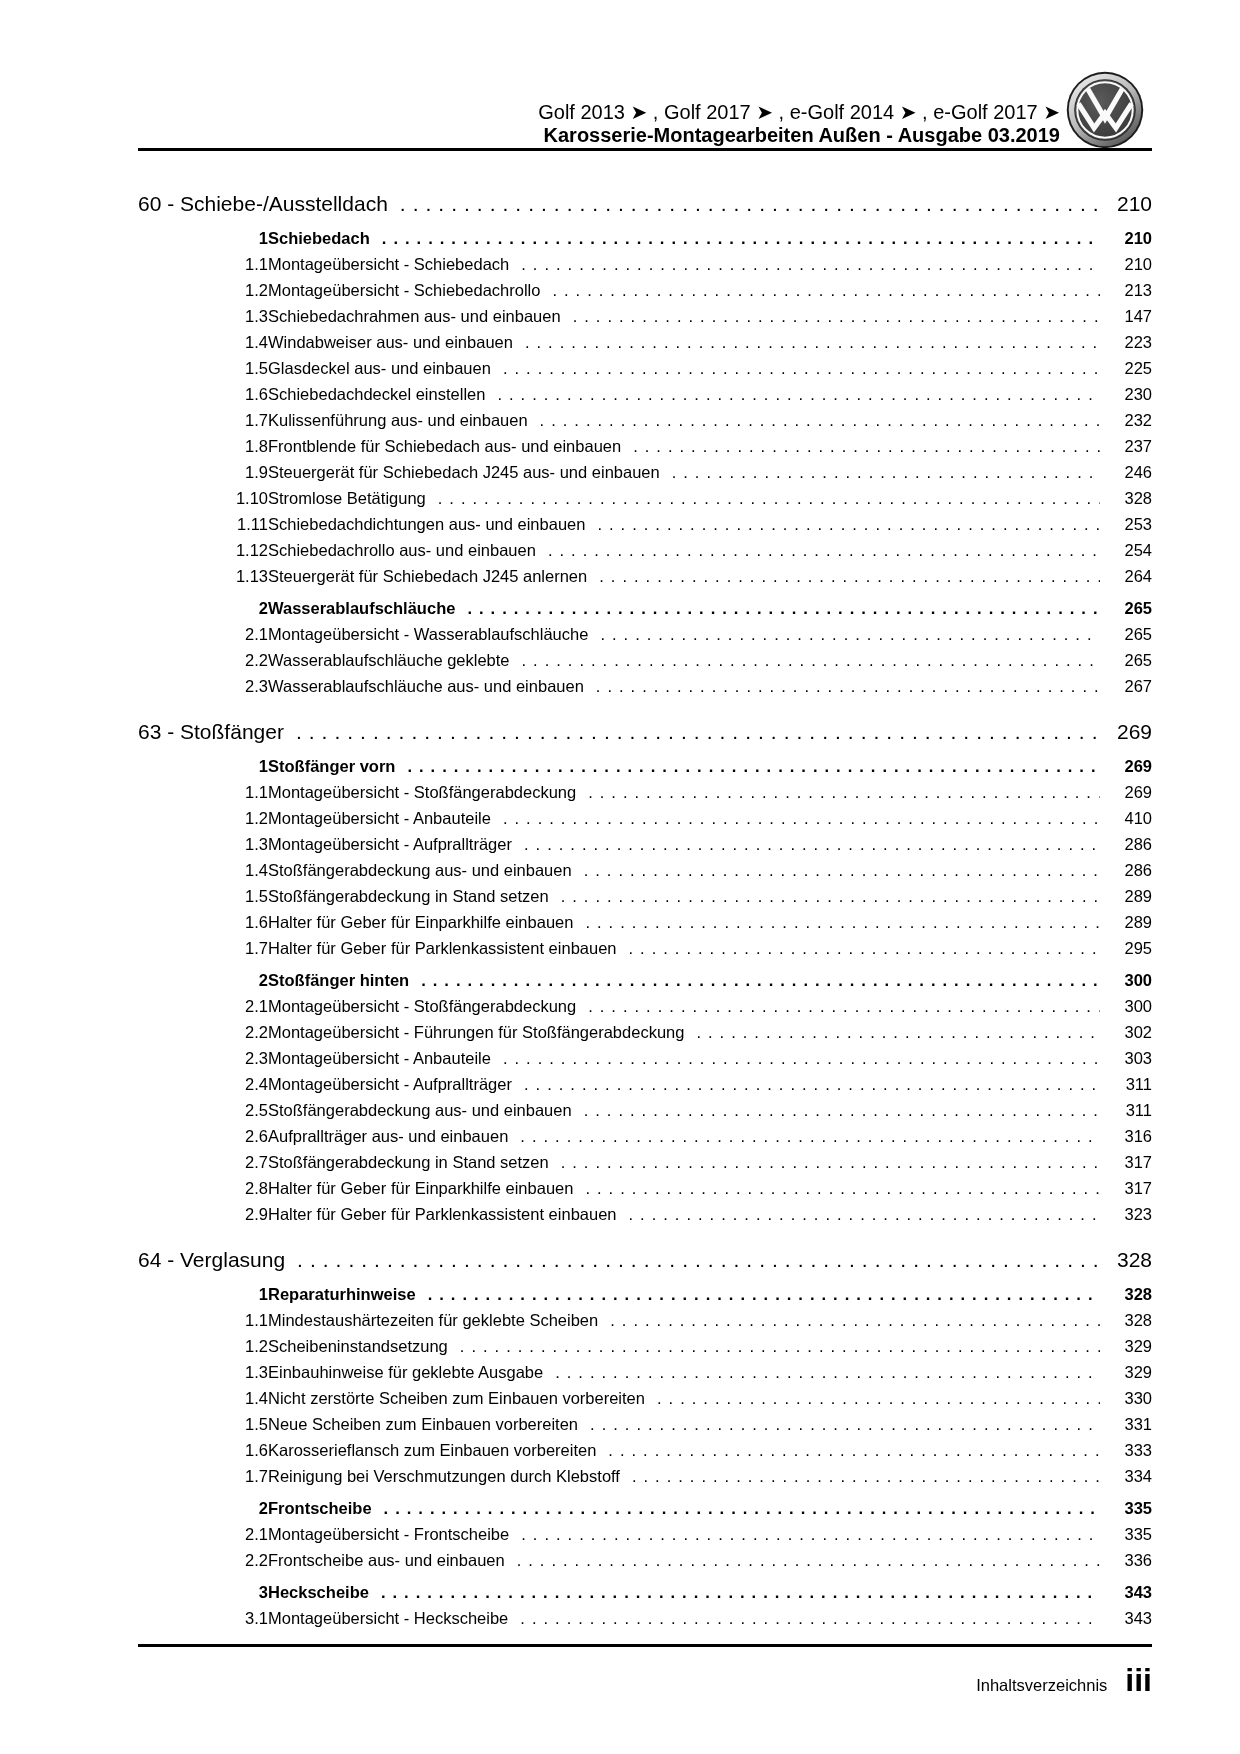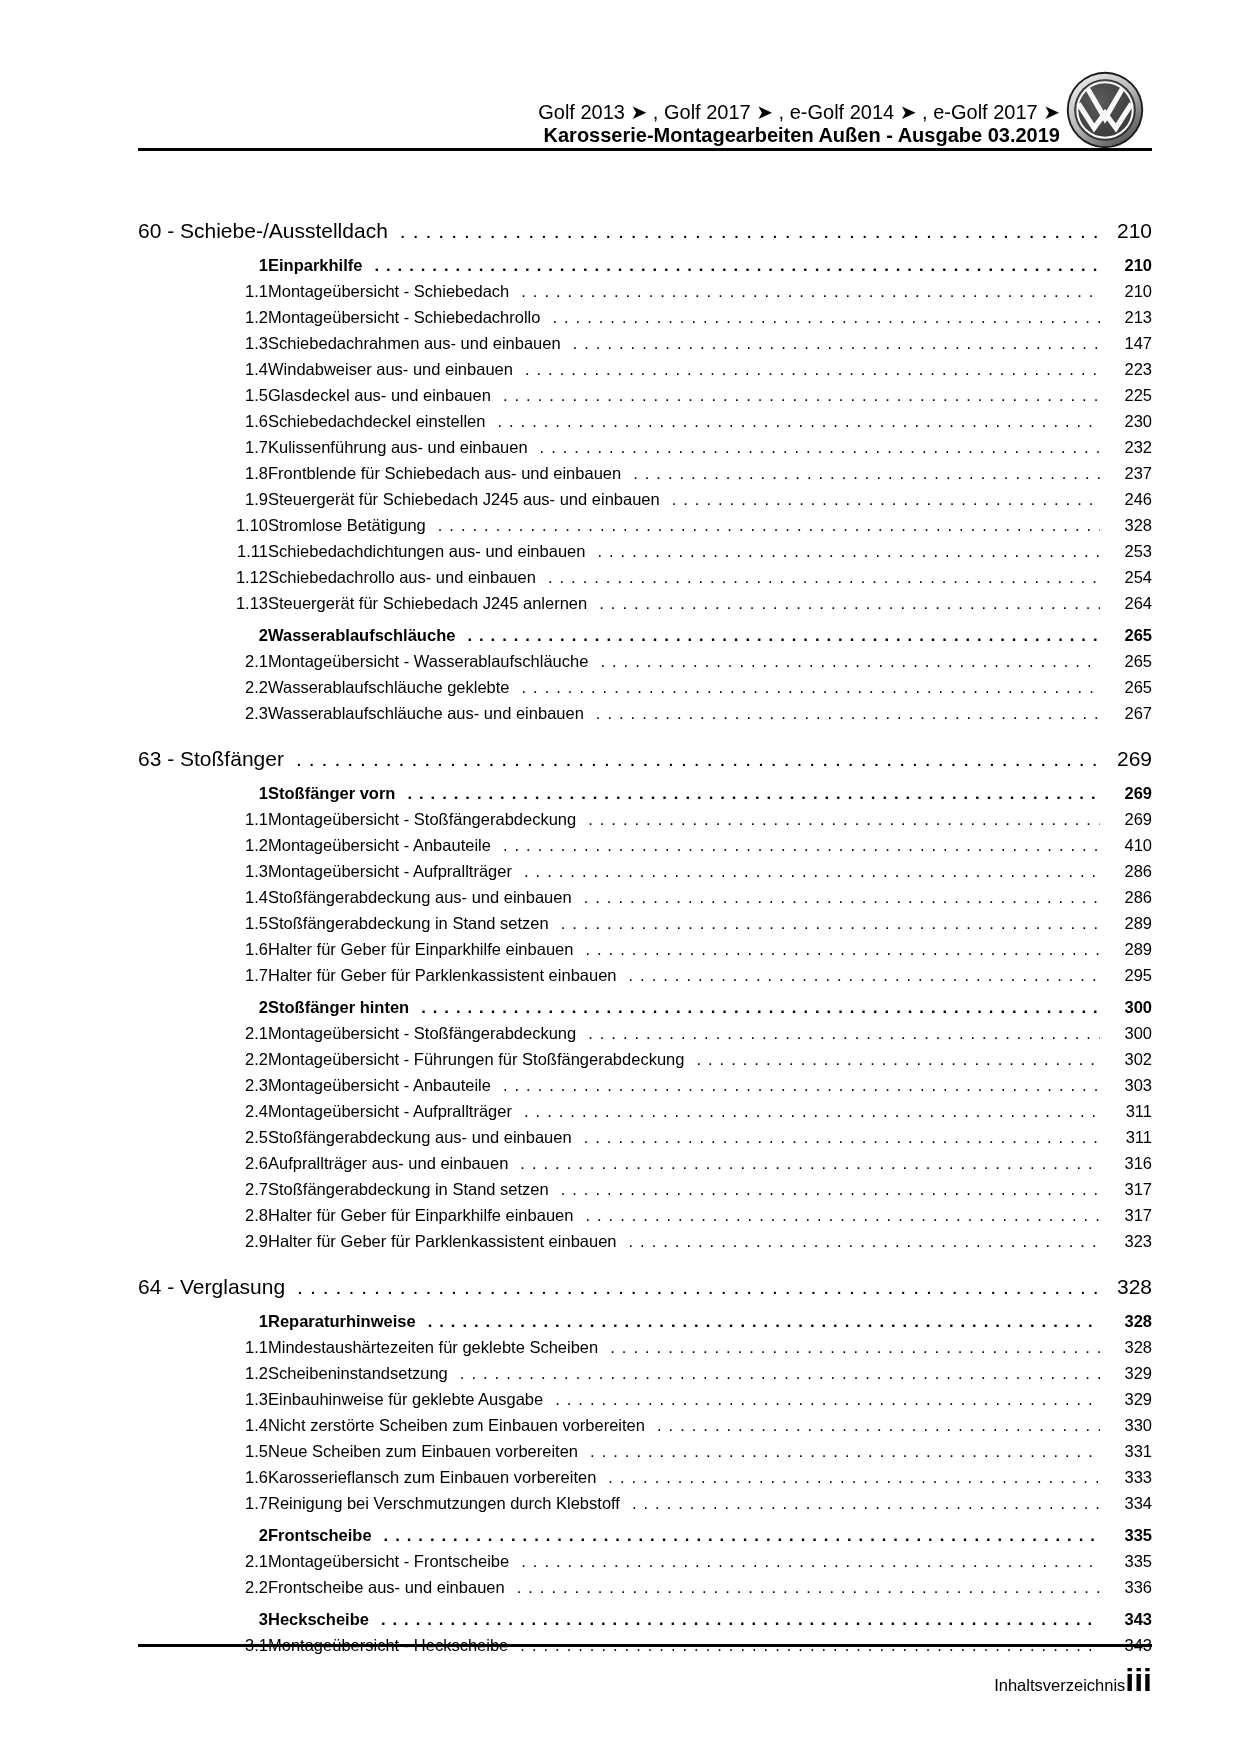--- a/index.html
+++ b/index.html
@@ -26,22 +26,22 @@
 
   .rule {
     position:absolute; left:138px; width:1014px; height:3px;
     background:#000;
   }
   .rule-top { top:148px; }
   .rule-bottom { top:1644px; }
 
   
   main.toc {
-    position:absolute; top:168px; left:138px; width:1014px;
-    padding-top:30px;
+    position:absolute; top:151px; left:138px; width:1014px;
+    padding-top:20px;
   }
   .row { display:flex; align-items:baseline; }
 
   .row.heading {
     font-size:21px; line-height:30px; margin-top:18px; font-weight:400;
   }
   .row.entry {
     font-size:16.5px; line-height:26px; padding-left:62px; font-weight:400;
   }
   .row.entry.bold { font-weight:700; margin-top:6px; }
@@ -56,21 +56,21 @@
   .leader::after {
     content:"...................................................................................................................................................................................";
     letter-spacing:7px;
   }
 
   .page { flex:0 0 auto; min-width:44px; text-align:right; white-space:nowrap; }
 
   
   footer {
     position:absolute; top:1662px; left:138px; width:1014px;
-    display:flex; justify-content:flex-end; align-items:baseline; 
+    display:flex; justify-content:flex-end; align-items:baseline; gap:18px;
   }
   .ftr-label { font-size:16.5px; }
   .ftr-page  { font-size:32px; font-weight:700; }
 </style>
 </head>
 <body>
 
 <div class="page">
 
   <div class="hdr-text">
@@ -105,21 +105,21 @@
 
   <main class="toc">
       <section>
         <div class="row heading">
           <span class="sec-title">60 - Schiebe-/Ausstelldach</span>
           <span class="leader"></span>
           <span class="page">210</span>
         </div>
         <div class="row entry bold">
           <span class="num">1</span>
-          <span class="label">Einparkhilfe</span>
+          <span class="label">Schiebedach</span>
           <span class="leader"></span>
           <span class="page">210</span>
         </div>
         <div class="row entry">
           <span class="num">1.1</span>
           <span class="label">Montageübersicht - Schiebedach</span>
           <span class="leader"></span>
           <span class="page">210</span>
         </div>
         <div class="row entry">

